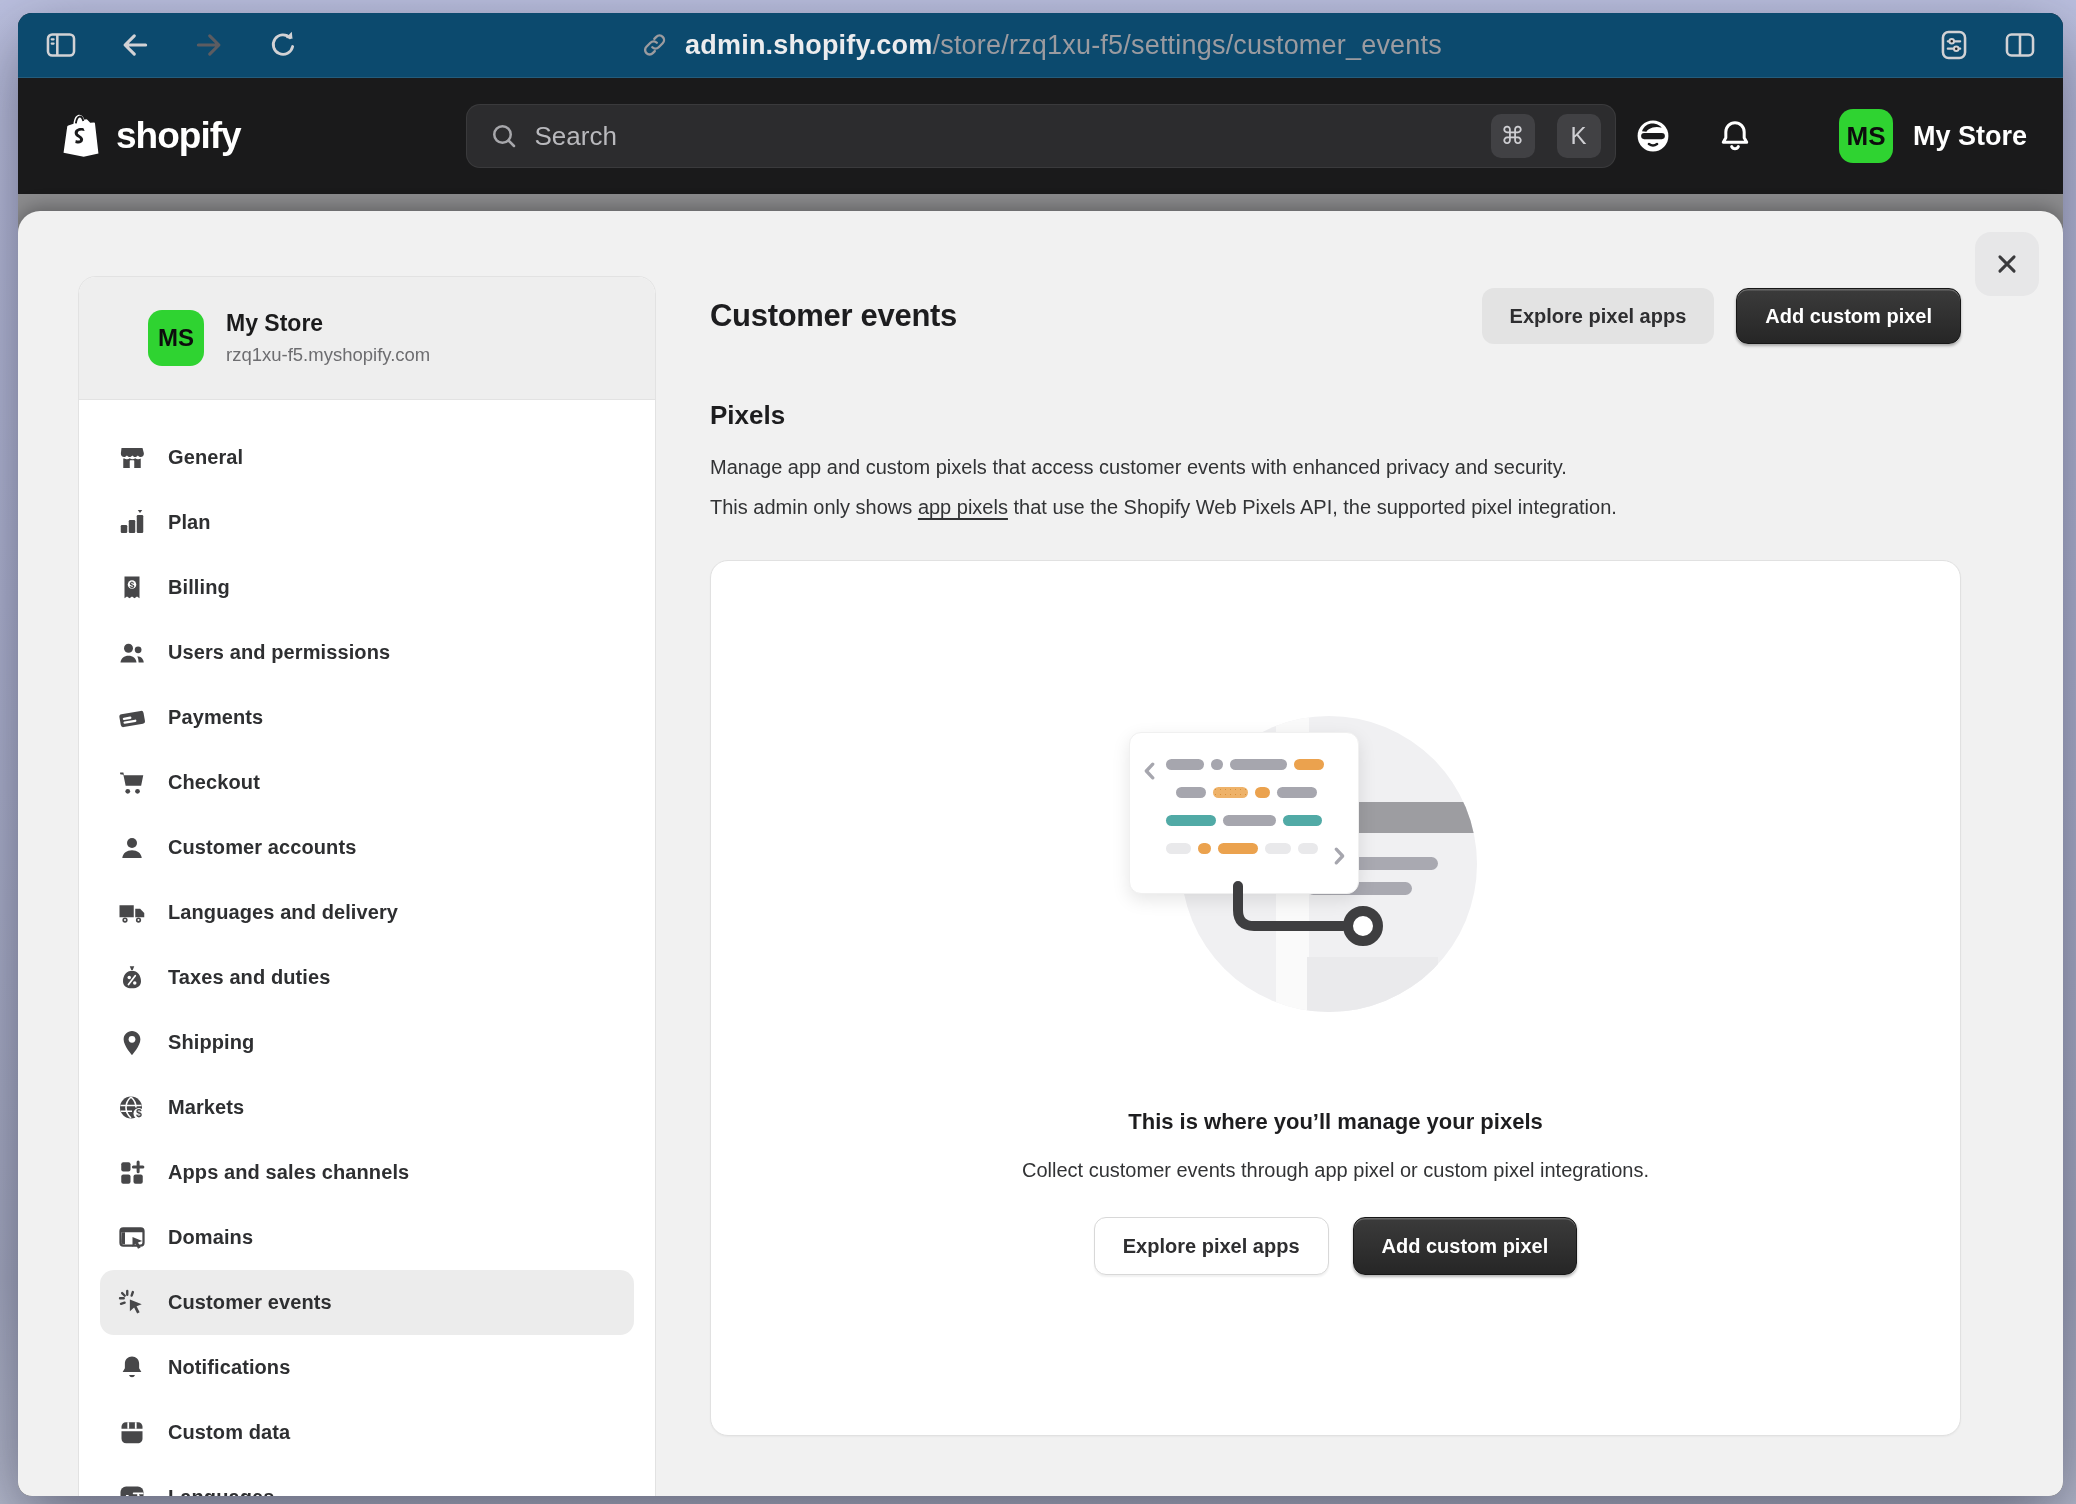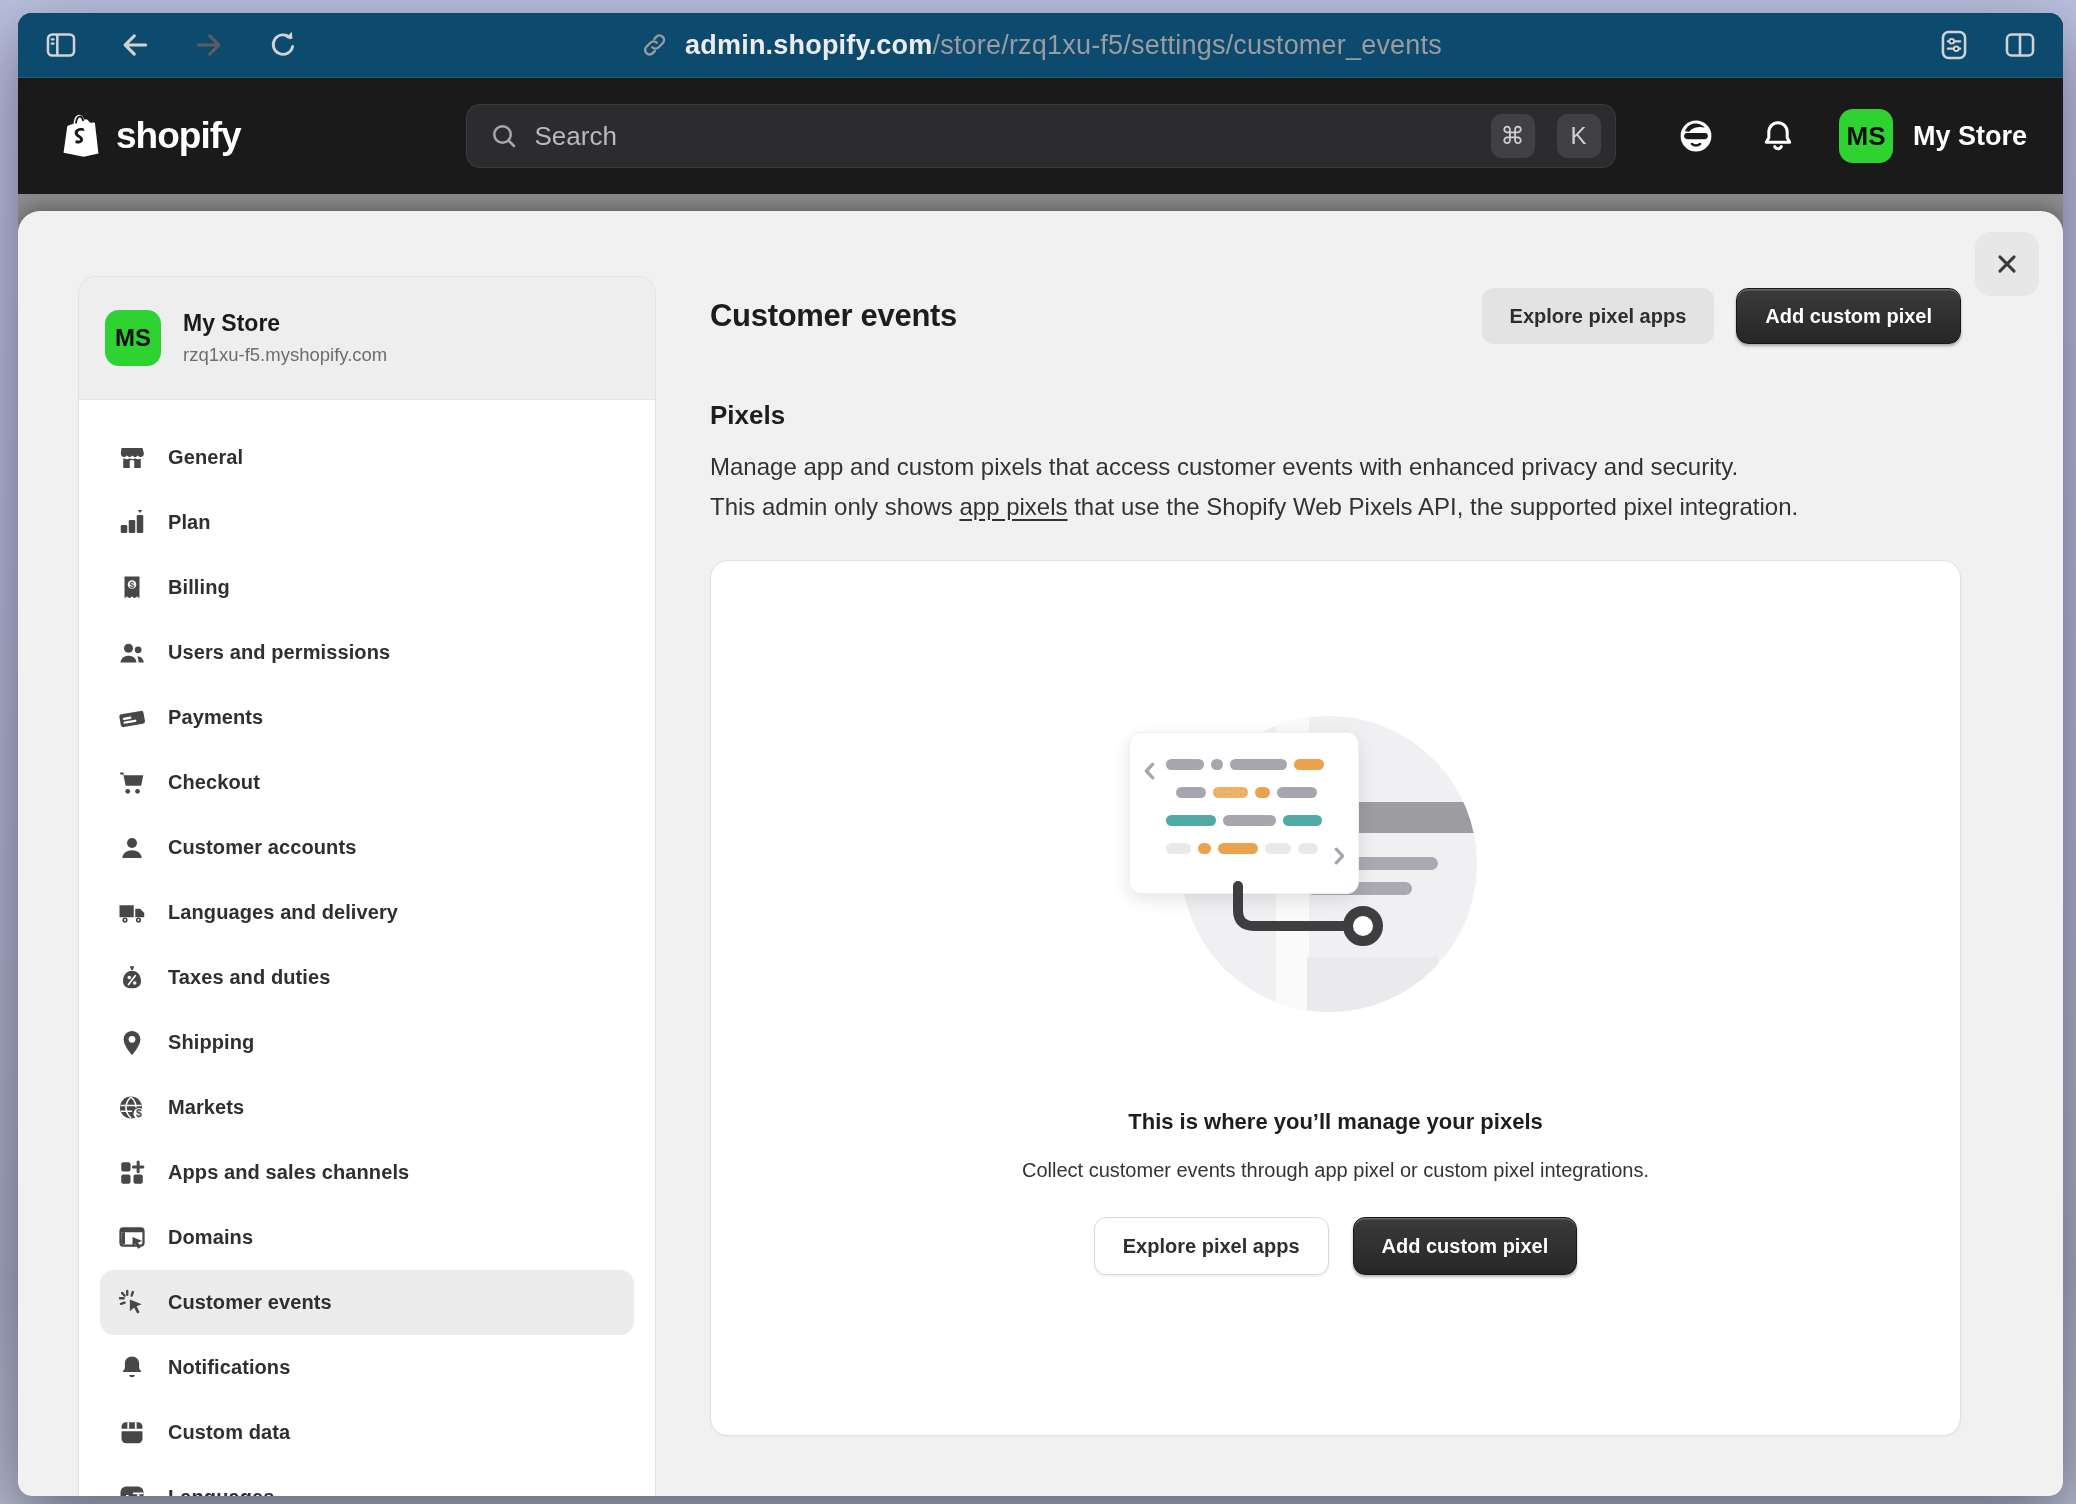--- a/index.html
+++ b/index.html
@@ -60,21 +60,21 @@
     padding:0 10px; margin-left:6px;
   }
   .hdr-right { position:absolute; right:36px; top:0; height:100%; display:flex; align-items:center; gap:42px; }
   .hdr-icon { width:42px; height:42px; color:#fff; display:inline-flex; }
   .hdr-icon svg { width:100%; height:100%; }
   .hdr-bell { width:38px; height:38px; }
   .account { display:flex; align-items:center; gap:20px; }
   .avatar {
     width:54px; height:54px; border-radius:14px; background:#2fd331;
     display:flex; align-items:center; justify-content:center;
-    color:#0d0d0d; font-size:26px; font-weight:600;
+    color:#0d0d0d; font-size:26px; font-weight:600;margin-left:43px;
   }
   .account-name { color:#fff; font-size:27px; font-weight:600; }
 
   
   .scrim { position:absolute; left:0; right:0; top:181px; bottom:0; background:#8b8b8d; }
   .modal {
     position:absolute; left:0; right:0; top:198px; bottom:0;
     background:#f1f1f1; border-radius:22px 22px 0 0; overflow:hidden;
     box-shadow:0 -4px 18px rgba(0,0,0,.30);
   }
@@ -125,21 +125,21 @@
     border:1px solid #171717;
     box-shadow:inset 0 1.5px 0 rgba(255,255,255,.24), 0 2px 3px rgba(0,0,0,.30);
   }
   .btn-white {
     background:#fff; color:#2e2e30; border:1px solid #d8d8d8;
     box-shadow:0 2px 2px rgba(0,0,0,.06);
   }
   .head-actions { display:flex; gap:22px; }
 
   .section-head { margin-top:56px; font-size:26px; font-weight:700; color:#1d1d1f; }
-  .desc { margin-top:16px; font-size:24px; line-height:40px; color:#323335; }
+  .desc { margin-top:16px; font-size:20px; line-height:40px; color:#323335; }
   .desc a { color:#323335; text-decoration:underline; text-underline-offset:4px; cursor:pointer; }
 
   .pixels-card {
     position:relative; margin-top:33px; height:876px;
     background:#fff; border:1px solid #e1e1e1; border-radius:18px;
     box-shadow:0 1px 2px rgba(0,0,0,.04);
   }
 
   
   .illus { position:absolute; left:50%; top:155px; transform:translateX(-50%); width:480px; height:305px; }

